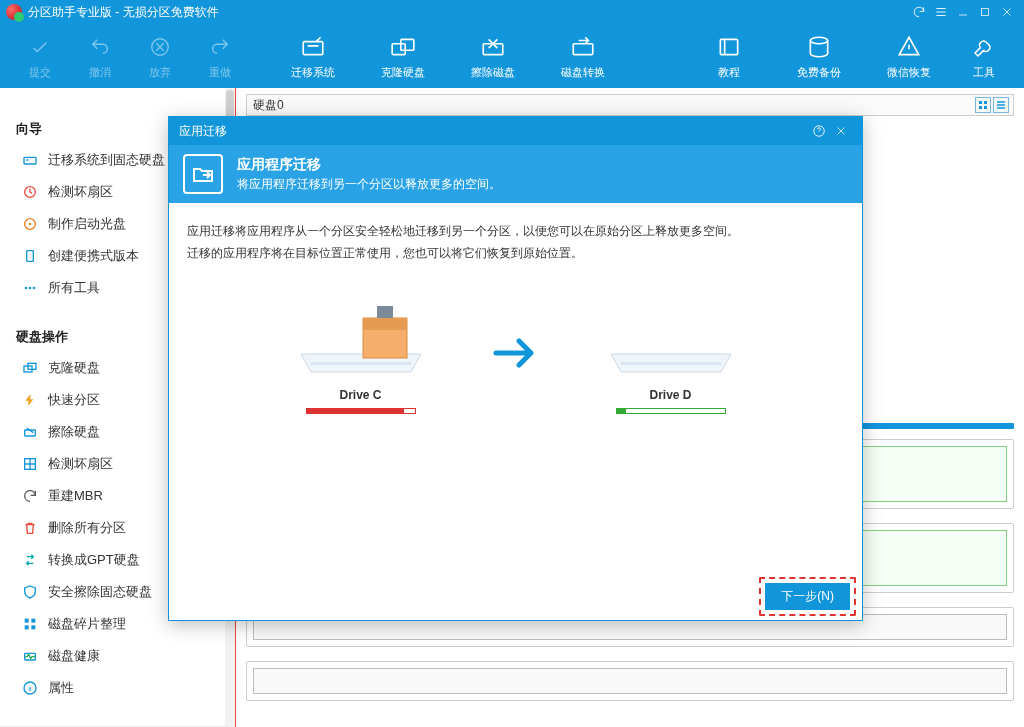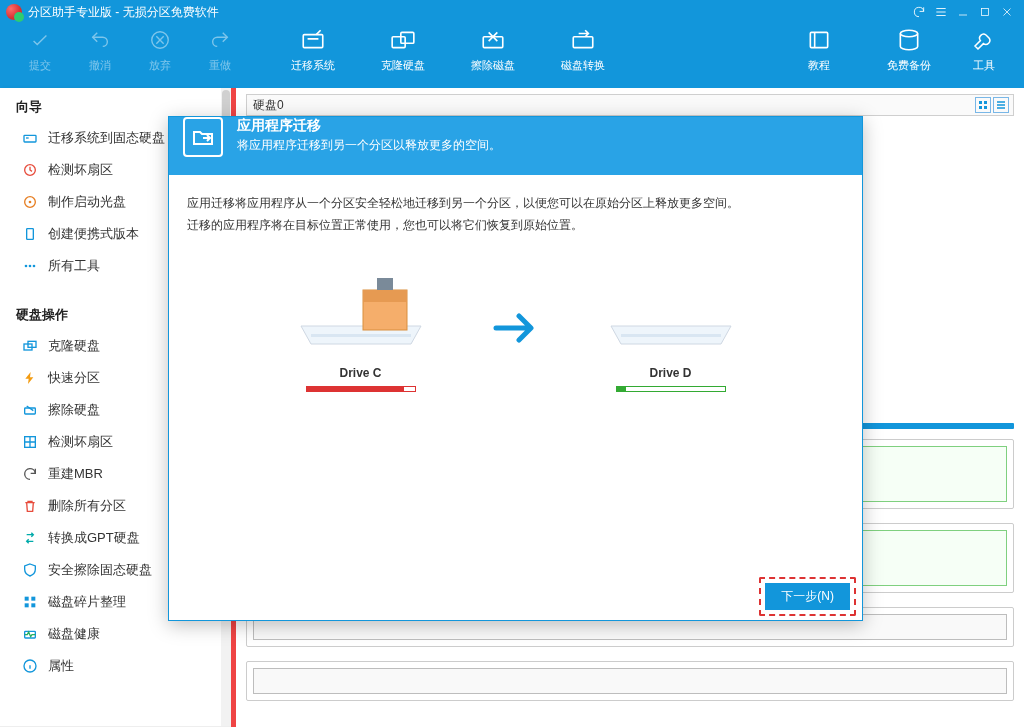--- a/index.html
+++ b/index.html
@@ -9,30 +9,30 @@
   .titlebar { height: 24px; background: #1296db; display: flex; align-items: center; padding: 0 6px; color: #fff; }
   .titlebar .app-icon { width: 16px; height: 16px; border-radius: 50%; background: radial-gradient(circle at 30% 30%, #ff6b6b, #d63031 60%); position: relative; margin-right: 6px; }
   .titlebar .app-icon::after { content:""; position:absolute; right:-2px; bottom:-2px; width:10px; height:10px; border-radius:50%; background:#2ecc71;}
   .titlebar .title { font-size: 12px; }
   .titlebar .spacer { flex:1; }
   .titlebar .win-btn { width: 22px; height: 20px; display:flex; align-items:center; justify-content:center; cursor:pointer; }
   .titlebar svg { stroke:#fff; fill:none; stroke-width:1.5; }
 
   
   .toolbar { height: 64px; background: #1296db; display:flex; align-items:center; padding: 0 10px; gap: 0; }
-  .toolbar .tb-btn { width: 60px; height: 60px; display:flex; flex-direction:column; align-items:center; justify-content:flex-start; color:#fff; font-size:11px; cursor:pointer; }
+  .toolbar .tb-btn { width: 60px; height: 60px; display:flex; flex-direction:column; align-items:center; justify-content:center; color:#fff; font-size:11px; cursor:pointer; }
   .toolbar .tb-btn.wide { width: 90px; }
   .toolbar .tb-btn.disabled { opacity: 0.45; }
   .toolbar .tb-btn svg { stroke:#fff; fill:none; stroke-width:1.5; }
   .toolbar .tb-btn .icon { height:28px; display:flex; align-items:center; justify-content:center; margin-bottom:4px;}
   .toolbar .gap { flex:1; }
 
   
   .main { display:flex; height: calc(727px - 24px - 64px); background:#fff; }
-  .sidebar { width: 236px; background:#fff; border-right:5px solid #ef4444; padding: 2px 0 0 0; overflow:auto; position:relative; box-shadow: 2px 0 4px rgba(0,0,0,0.05);}
+  .sidebar { width: 236px; background:#fff; border-right:1px solid #ef4444; padding: 24px 0 0 0; overflow:auto; position:relative; box-shadow: 2px 0 4px rgba(0,0,0,0.05);}
   .sidebar::after { content:""; position:absolute; left:0; right:0; bottom:0; height:1px; background:#eee;}
   .sidebar-header { font-size:13px; color:#222; font-weight:bold; padding: 8px 16px 6px; }
   .sidebar-item { display:flex; align-items:center; gap:10px; padding: 7px 20px 7px 22px; font-size:13px; color:#333; cursor:pointer; }
   .sidebar-item .mini-icon { width:16px; height:16px; flex:0 0 16px; display:flex; align-items:center; justify-content:center;}
   .sidebar-item svg { display:block; }
   .sidebar-sep { height:16px; }
 
   .content { flex:1; background:#fff; position:relative; padding:6px 10px; }
   .disk-label-bar { height:22px; border:1px solid #cfcfcf; background:#fafafa; display:flex; align-items:center; padding:0 6px; font-size:12px; color:#333; position:relative;}
   .disk-label-bar .view-icons { position:absolute; right:4px; top:2px; display:flex; gap:2px;}
@@ -45,29 +45,29 @@
   .lp-seg.narrow { flex:0 0 30px; border-color:#d0d0d0; background:#fafafa;}
   .lp-row.small { height:40px;}
   .lp-row.small .lp-seg { border-color:#bdbdbd; background:#f9f9f9;}
 
   
   .modal { position:absolute; left:168px; top:116px; width:695px; height:505px; background:#fff; border:1px solid #1296db; box-shadow:0 4px 18px rgba(0,0,0,0.25); display:flex; flex-direction:column;}
   .modal-title { height:28px; background:#1296db; color:#fff; display:flex; align-items:center; padding:0 10px; font-size:12px;}
   .modal-title .spacer{flex:1;}
   .modal-title .mbtn{ width:22px; height:22px; display:flex; align-items:center; justify-content:center; cursor:pointer;}
   .modal-title svg{ stroke:#fff; fill:none; stroke-width:1.5;}
-  .modal-header { height:58px; background:#29a3e6; color:#fff; display:flex; padding:0 14px; gap:14px;}
+  .modal-header { height:58px; background:#29a3e6; color:#fff; display:flex; align-items:center; padding:0 14px; gap:14px;}
   .modal-header .hicon { width:40px; height:40px; border:2px solid #fff; border-radius:4px; display:flex; align-items:center; justify-content:center;}
   .modal-header .htxt .t1{font-size:14px; font-weight:bold; margin-bottom:2px;}
   .modal-header .htxt .t2{font-size:12px;}
   .modal-body { flex:1; padding: 18px 18px 0; color:#333; font-size:12px;}
   .modal-body .desc { line-height:1.8; }
   .drive-illus { display:flex; align-items:center; justify-content:center; gap:60px; margin-top:30px;}
   .drive { display:flex; flex-direction:column; align-items:center; }
-  .drive .cap{font-size:12px; font-weight:bold; margin:10px 0 6px;}
+  .drive .cap{font-size:12px; font-weight:bold; margin:4px 0 6px;}
   .drive .bar{ width:110px; height:6px; border:1px solid;}
   .drive.c .bar{ border-color:#d33; background:linear-gradient(to right,#d33 0,#d33 90%,#fff 90%);}
   .drive.d .bar{ border-color:#3a3; background:linear-gradient(to right,#3a3 0,#3a3 8%,#fff 8%);}
   .arrow svg{ stroke:#1296db; fill:#1296db;}
   .modal-footer { height:48px; display:flex; align-items:center; justify-content:flex-end; padding:0 6px;}
   .next-wrap { border:2px dashed #d33; padding:4px; border-radius:2px;}
   .next-btn { background:#1296db; color:#fff; font-size:12px; padding:5px 16px; border:none; cursor:pointer;}
 
   
   .drive-svg { width:140px; height:90px; }
@@ -199,20 +199,29 @@
     <span>教程</span>
   </div>
   <div class="tb-btn wide">
     <div class="icon">
         <svg width="26" height="26" viewBox="0 0 24 24">
           <ellipse cx="12" cy="6" rx="8" ry="3"></ellipse>
           <path d="M4 6v12c0 1.7 3.6 3 8 3s8-1.3 8-3V6"></path>
         </svg>
       </div>
     <span>免费备份</span>
+  </div>
+  <div class="tb-btn wide">
+    <div class="icon">
+        <svg width="26" height="26" viewBox="0 0 24 24">
+          <path d="M12 3l9 16H3z"></path>
+          <path d="M12 10v4M12 17h.01"></path>
+        </svg>
+      </div>
+    <span>微信恢复</span>
   </div>
   <div class="tb-btn">
     <div class="icon">
         <svg width="24" height="24" viewBox="0 0 24 24">
           <path d="M14 7a4 4 0 0 0-5.6 5.6L3 18l3 3 5.4-5.4A4 4 0 0 0 17 10l-3-3z"></path>
         </svg>
       </div>
     <span>工具</span>
   </div>
 </div>
@@ -408,20 +417,35 @@
         <div class="lp-seg"></div>
       </div>
       <div class="lp-row small">
         <div class="lp-seg"></div>
       </div>
     </div>
   </div>
 </div>
 
 <div class="modal">
+  <div class="modal-title">
+    <span>应用迁移</span>
+    <div class="spacer"></div>
+    <div class="mbtn">
+        <svg width="14" height="14" viewBox="0 0 24 24">
+          <circle cx="12" cy="12" r="9"></circle>
+          <path d="M9.5 9a2.5 2.5 0 0 1 5 0c0 1.5-2.5 2-2.5 4M12 17h.01"></path>
+        </svg>
+      </div>
+    <div class="mbtn">
+        <svg width="12" height="12" viewBox="0 0 24 24">
+          <path d="M5 5l14 14M19 5L5 19"></path>
+        </svg>
+      </div>
+  </div>
 
   <div class="modal-header">
     <div class="hicon">
       <svg width="24" height="24" viewBox="0 0 24 24" stroke="#fff" fill="none" stroke-width="2">
           <path d="M3 7h6l2 2h10v10H3z"></path>
           <path d="M12 13h6M16 10l3 3-3 3"></path>
         </svg>
     </div>
     <div class="htxt">
       <div class="t1">应用程序迁移</div>

